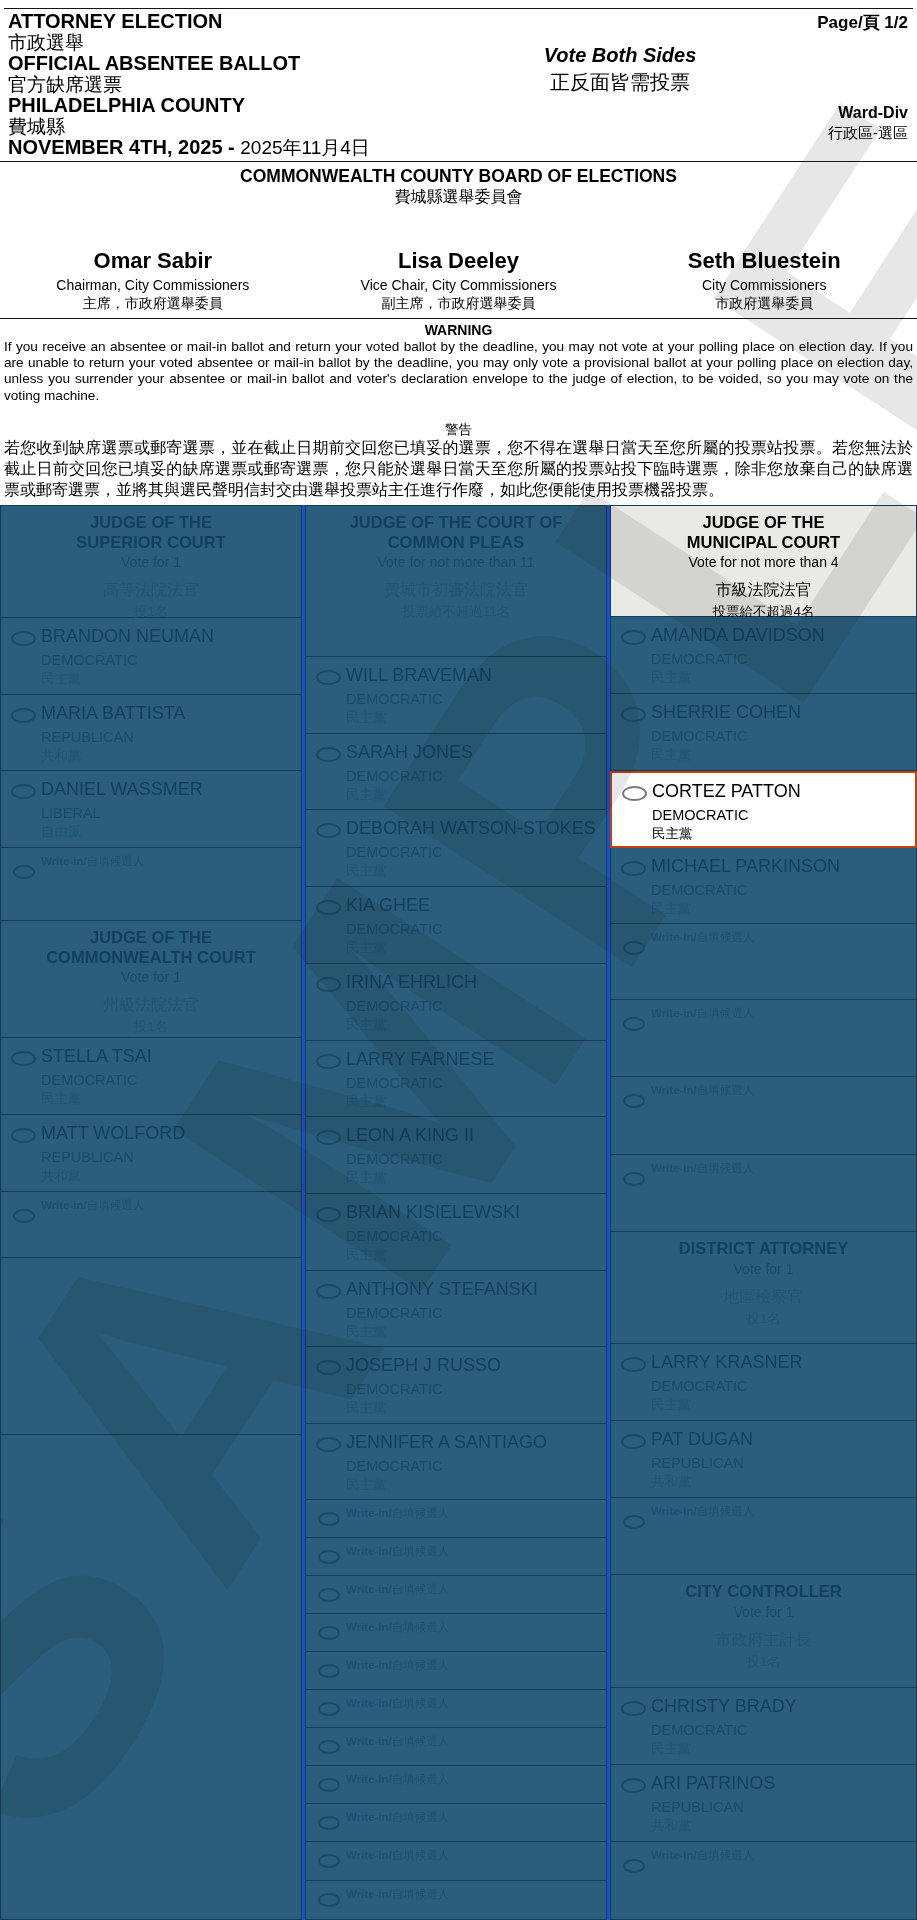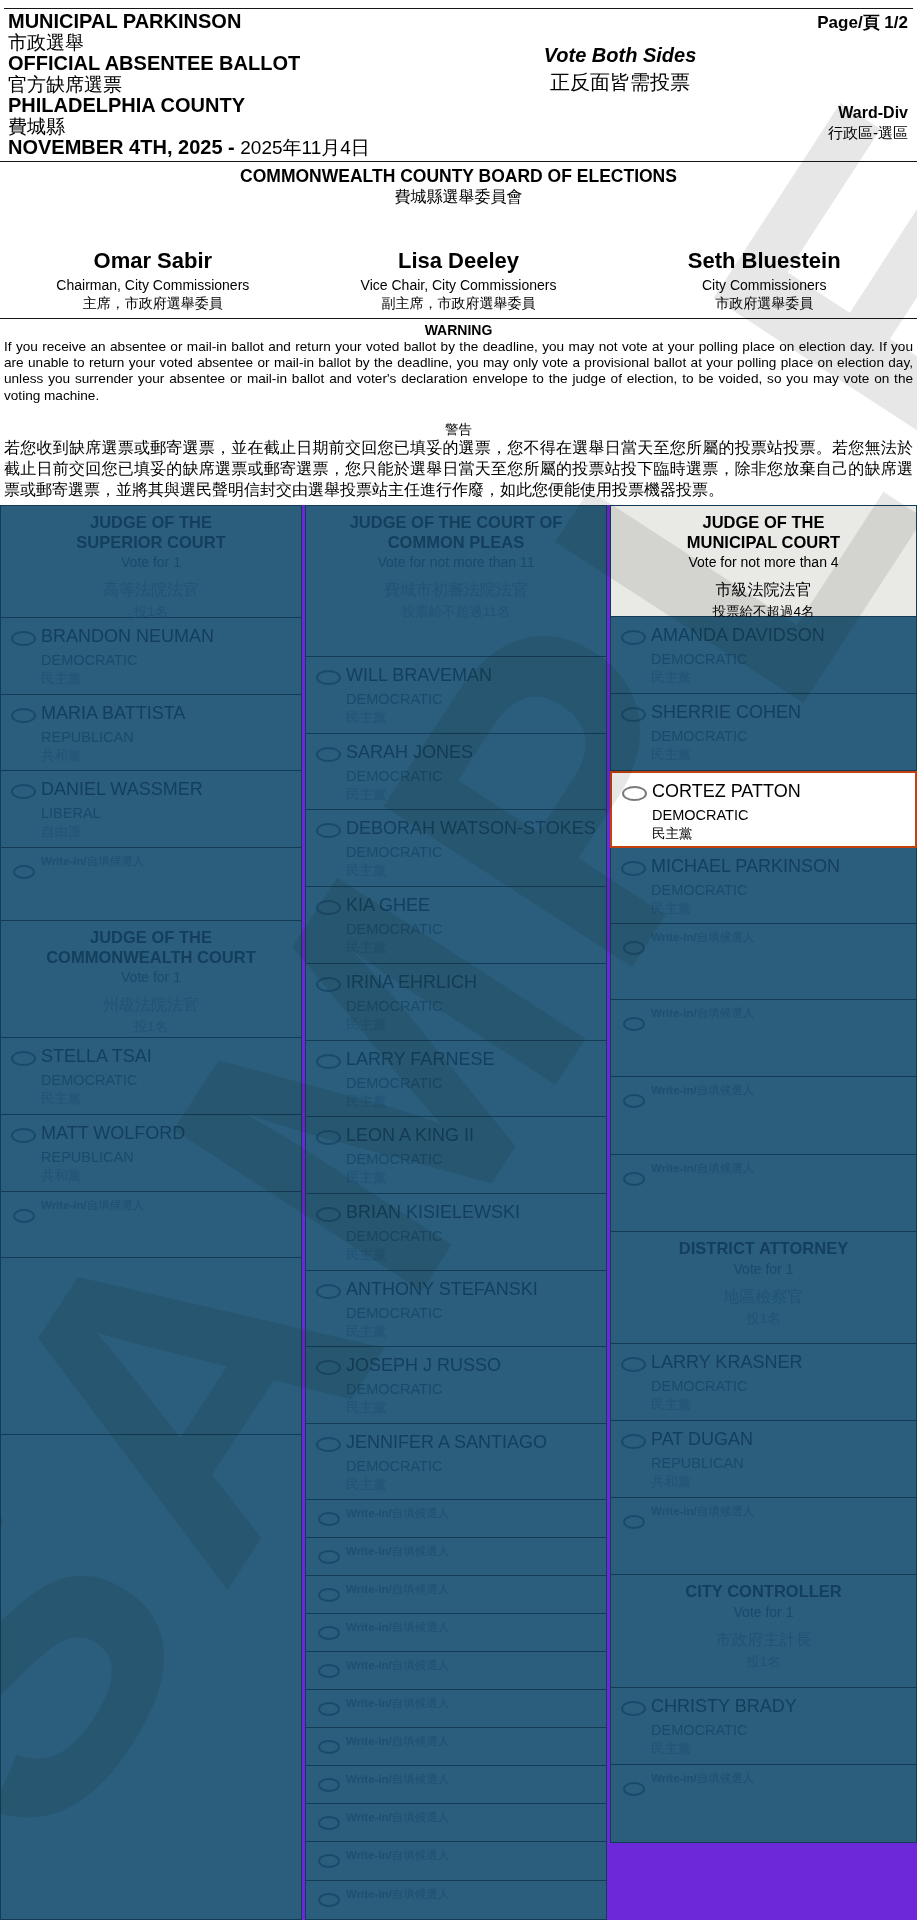--- a/index.html
+++ b/index.html
@@ -27,21 +27,21 @@
   .commissioner .name{font-weight:bold;font-size:22px;}
   .commissioner .role{font-size:14px;margin-top:3px;}
   .commissioner .role-zh{font-size:14px;margin-top:2px;}
   .warning-title{position:absolute;left:0;right:0;top:322px;text-align:center;font-weight:bold;font-size:14px;}
   .warning-body{position:absolute;left:4px;right:4px;top:339px;font-size:13.6px;line-height:16.2px;text-align:justify;}
   .warning-title-zh{position:absolute;left:0;right:0;top:421px;text-align:center;font-size:13.5px;}
   .warning-body-zh{position:absolute;left:4px;right:4px;top:437px;font-size:16px;line-height:21px;text-align:justify;}
   
   #ballot-grid{
     position:absolute;left:0;top:505px;width:917px;height:1415px;
-    display:flex;background:#6d28d9;gap:3px;
+    display:flex;background:#1d4ed8;gap:3px;
   }
   .ballot-column{display:flex;flex-direction:column;}
   .ballot-column:nth-child(1){width:302px;}
   .ballot-column:nth-child(2){width:302px;}
   .ballot-column:nth-child(3){width:307px;}
   .cell{box-sizing:border-box;position:relative;
     border-left:1.5px solid #123c55;border-right:1.5px solid #123c55;border-bottom:1.5px solid #123c55;}
   .ballot-column .cell:first-child{border-top:1.5px solid #123c55;}
   .cell.dim{background:#2a5e7c;}
   .cell.gray{background:#e9e9e6;color:#000;}
@@ -77,21 +77,21 @@
     color:rgba(18,18,18,0.10);transform:rotate(-57deg);white-space:nowrap;}
 </style>
 </head>
 <body>
 
 <div class="divider" style="left:4px;right:4px;top:8px;"></div>
 <div class="divider" style="left:0;right:0;top:161px;"></div>
 <div class="divider" style="left:0;right:0;top:318px;"></div>
 
 <div class="title-block">
-  <div class="en">MUNICIPAL PARKINSON</div>
+  <div class="en">ATTORNEY ELECTION</div>
   <div class="zh">市政選舉</div>
   <div class="en">OFFICIAL ABSENTEE BALLOT</div>
   <div class="zh">官方缺席選票</div>
   <div class="en">PHILADELPHIA COUNTY</div>
   <div class="zh">費城縣</div>
   <div class="en date-line"><span>NOVEMBER 4TH, 2025 - </span><span class="zh-inline">2025年11月4日</span></div>
 </div>
 
 <div class="page-label">Page/頁 1/2</div>
 
@@ -394,20 +394,26 @@
         <div class="c-vote">Vote for 1</div>
         <div class="c-title-zh">市政府主計長</div>
         <div class="c-vote-zh">投1名</div>
       </div>
       <div class="cell candidate dim" style="height: 77px;">
         <span class="bubble"></span>
         <div class="cand-name">CHRISTY BRADY</div>
         <div class="cand-party">DEMOCRATIC</div>
         <div class="cand-party-zh">民主黨</div>
       </div>
+      <div class="cell candidate dim" style="height: 77px;">
+        <span class="bubble"></span>
+        <div class="cand-name">ARI PATRINOS</div>
+        <div class="cand-party">REPUBLICAN</div>
+        <div class="cand-party-zh">共和黨</div>
+      </div>
       <div class="cell writein dim" style="height: 78px;">
         <span class="bubble wi"></span>
         <div class="wi-label"><span>Write-in/</span><span class="wi-zh">自填候選人</span></div>
       </div>
     </div>
   </div>
 
 <div class="watermark">
   <span>SAMPLE</span>
 </div>

